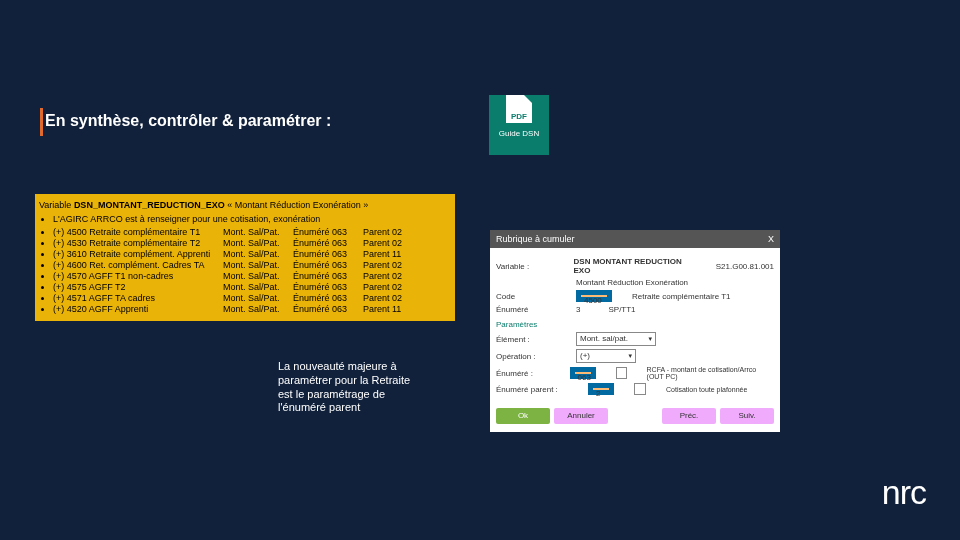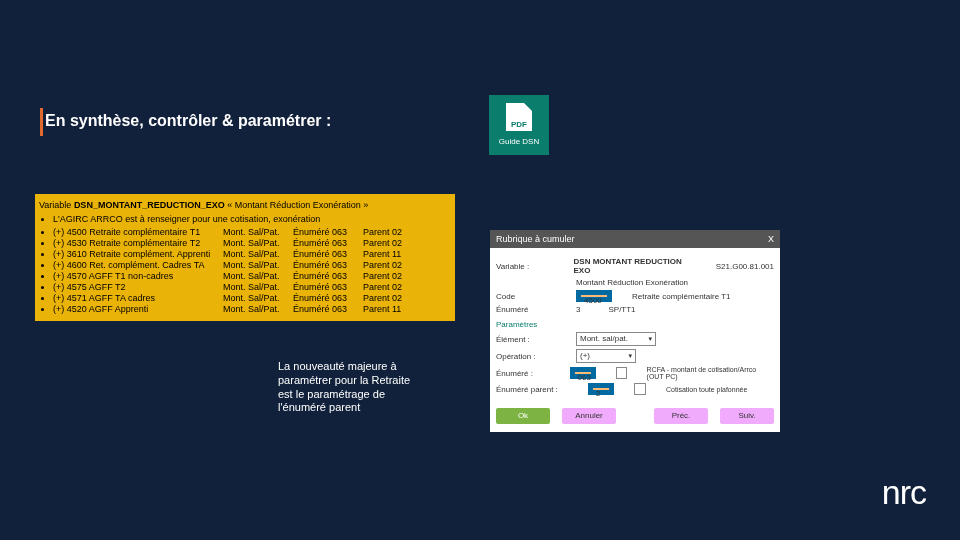--- a/index.html
+++ b/index.html
@@ -1,18 +1,18 @@
 <!DOCTYPE html>
 <html><head>
 <meta charset="utf-8">
 <style>
   html,body{margin:0;padding:0;width:960px;height:540px;background:#11213b;font-family:Arial,Helvetica,sans-serif;overflow:hidden;position:relative}
   .accent{position:absolute;left:40px;top:108px;width:3px;height:28px;background:#e06a2d}
   .title{position:absolute;left:45px;top:112px;color:#fff;font-weight:bold;font-size:16px}
-  .pdf-tile{position:absolute;left:489px;top:95px;width:60px;height:60px;background:#0a7d6d;color:#fff;display:flex;flex-direction:column;align-items:center;justify-content:flex-start;padding-top:8px;box-sizing:border-box}
+  .pdf-tile{position:absolute;left:489px;top:95px;width:60px;height:60px;background:#0a7d6d;color:#fff;display:flex;flex-direction:column;align-items:center;justify-content:flex-start;padding-top:0;box-sizing:border-box}
   .pdf-tile .pdf-glyph{width:26px;height:28px;background:#fff;color:#0a7d6d;font-size:8px;display:flex;align-items:flex-end;justify-content:center;padding-bottom:2px;box-sizing:border-box;font-weight:bold;position:relative}
   .pdf-tile .pdf-glyph::after{content:"";position:absolute;top:0;right:0;width:8px;height:8px;background:#0a7d6d;clip-path:polygon(0 0,100% 100%,100% 0)}
   .pdf-tile .pdf-label{font-size:8px;margin-top:6px}
   .white-panel{position:absolute;left:35px;top:194px;width:420px;background:#eab308;color:#000;font-size:9px;padding:6px 4px 6px 4px;box-sizing:border-box}
   .white-panel .hdr{font-size:9px;margin-bottom:4px}
   .white-panel ul{list-style:disc;margin:2px 0 0 14px;padding:0}
   .white-panel ul li{margin:1px 0;white-space:nowrap}
   .white-panel li span.c1{display:inline-block;width:170px}
   .white-panel li span.c2{display:inline-block;width:70px}
   .white-panel li span.c3{display:inline-block;width:70px}
@@ -20,21 +20,21 @@
   .note{position:absolute;left:278px;top:360px;width:140px;color:#fff;font-size:11px;line-height:1.25}
   .dialog{position:absolute;left:490px;top:230px;width:290px;background:#fff;font-size:8px;color:#333}
   .dialog .titlebar{background:#555;color:#fff;height:18px;line-height:18px;padding:0 6px;display:flex;justify-content:space-between;align-items:center;font-size:9px}
   .dialog .body{padding:6px}
   .dialog .row{display:flex;align-items:center;margin:3px 0;gap:20px}
   .dialog .lbl{width:60px}
   .dialog .field{border:5px solid #0369a1;height:12px;line-height:12px;padding:0 3px;background:#fdba74;font-size:8px;box-sizing:border-box}
   .dialog .sel{border:1px solid #888;height:14px;line-height:12px;padding:0 3px;background:#fff;font-size:8px;display:flex;justify-content:space-between;align-items:center;min-width:60px;box-sizing:border-box}
   .dialog .sel .caret{font-size:7px}
   .dialog .chk{width:10px;height:10px;border:1px solid #888;display:inline-block}
-  .dialog .btnbar{display:flex;gap:12px;padding:4px 6px 8px}
+  .dialog .btnbar{display:flex;gap:4px;padding:4px 6px 8px}
   .dialog .btn{height:16px;line-height:16px;width:54px;text-align:center;border-radius:2px;font-size:8px}
   .btn-ok{background:#7cb342;color:#fff}
   .btn-grey{background:#f0abfc;color:#333}
   .diag{position:absolute;right:-30px;bottom:-30px}
   .logo{position:absolute;right:34px;bottom:28px;color:#fff;font-size:34px;font-weight:400;letter-spacing:-1px}
 </style>
 </head>
 <body>
 
 <div class="accent"></div>

